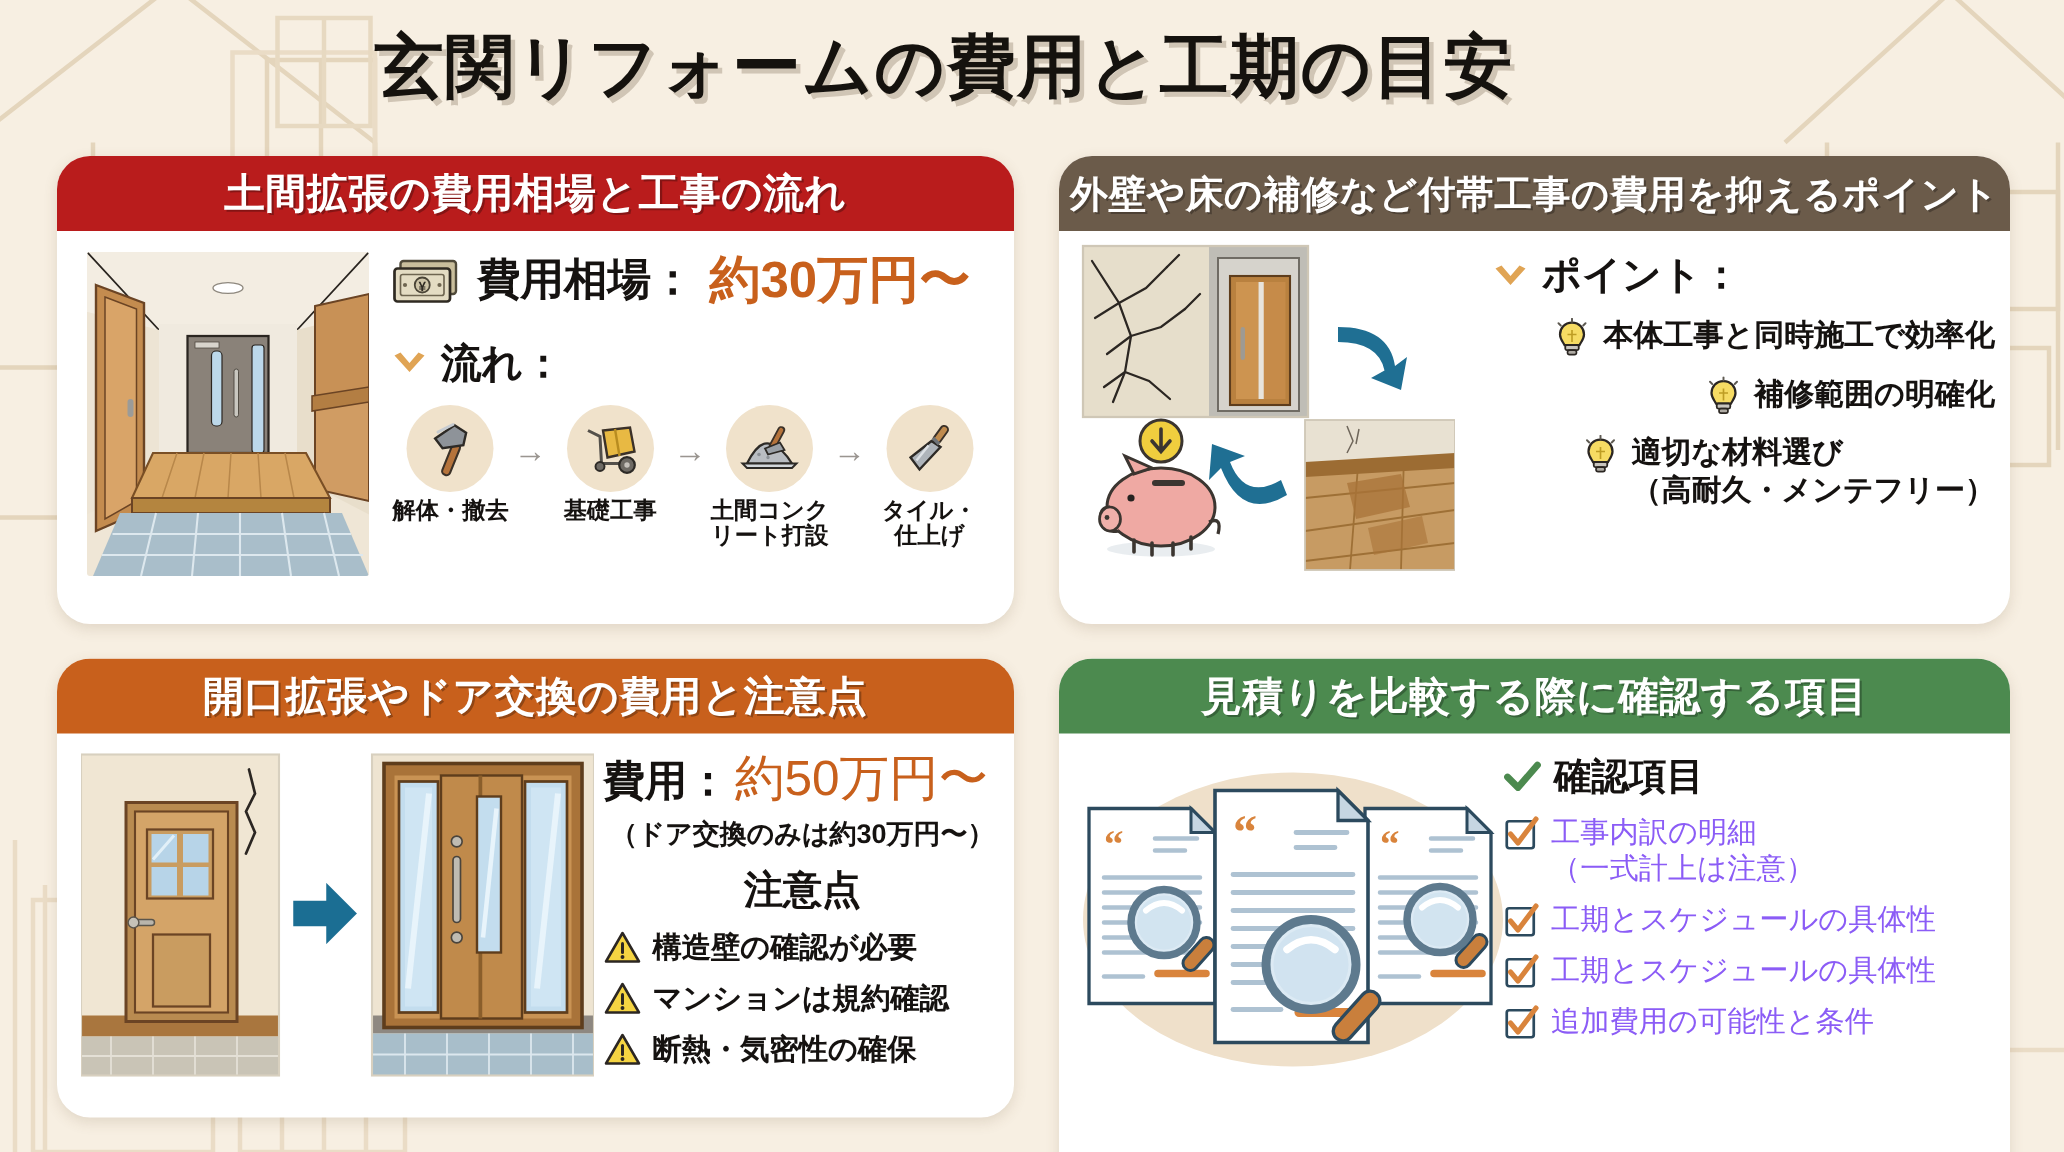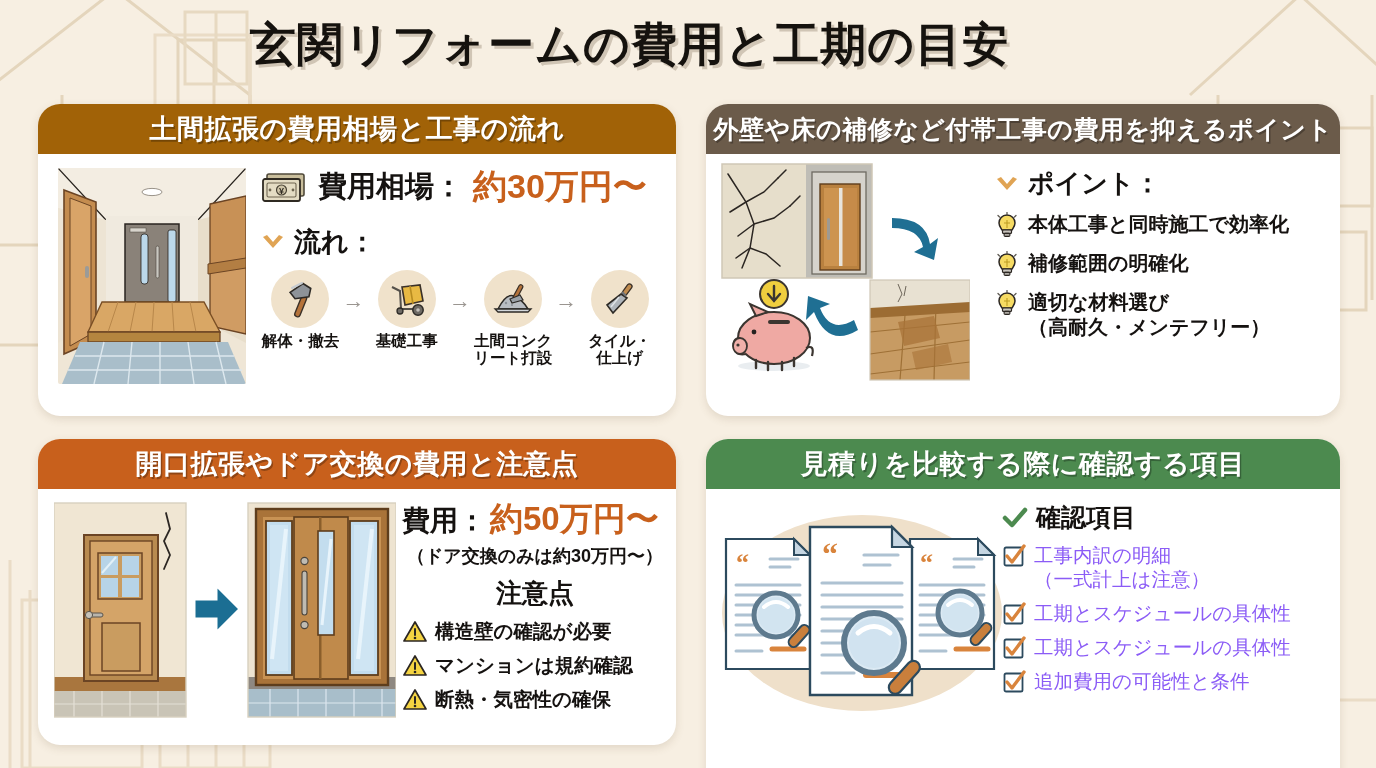--- a/index.html
+++ b/index.html
@@ -37,21 +37,21 @@
     text-shadow:1.5px 1.5px 0 rgba(0,0,0,.28);
     white-space:nowrap;
   }
   .card-body { position:relative; width:100%; height:calc(100% - 50px); }
 
   #card-tl { left:38px;  top:104px; width:638px; height:312px; }
   #card-tr { left:706px; top:104px; width:634px; height:312px; }
   #card-bl { left:38px;  top:439px; width:638px; height:306px;text-align:center; }
   #card-br { left:706px; top:439px; width:634px; height:380px; }
 
-  #card-tl .card-header { background:#a16207; font-size:27px; }
+  #card-tl .card-header { background:#b91c1c; font-size:27px; }
   #card-tr .card-header { background:#6B5B4A; font-size:25px; }
   #card-bl .card-header { background:#C8601C; font-size:27px; }
   #card-br .card-header { background:#4C8A4F; font-size:27px; }
   .ico { flex:0 0 auto; display:block; }
 
   
   #tl-illus { position:absolute; left:20px; top:14px; width:188px; height:216px; }
   #tl-right { position:absolute; left:222px; top:10px; width:400px; }
   .cost-line { display:flex; align-items:center; gap:10px; }
   .cost-label { font-size:29px; font-weight:bold; color:#151210; white-space:nowrap; }
@@ -66,29 +66,29 @@
     display:flex; align-items:center; justify-content:center;
   }
   .flow-label { font-size:15.5px; font-weight:bold; color:#151210; line-height:1.12; }
   .flow-arrow { width:26px; padding-top:18px; text-align:center; color:#9A9590; font-size:22px; font-weight:bold; }
 
   
   #tr-illus { position:absolute; left:14px; top:8px; width:250px; height:220px; }
   #tr-right { position:absolute; left:288px; top:12px; width:336px; }
   .pt-head { display:flex; align-items:center; gap:8px; }
   .pt-head-txt { font-size:26px; font-weight:bold; color:#151210; }
-  .pt-item { display:flex; align-items:flex-start; gap:8px; margin-top:11px; }
+  .pt-item { display:flex; align-items:flex-start; gap:8px; margin-top:11px;justify-content:flex-end; }
   .pt-txt { font-size:20px; font-weight:bold; color:#151210; line-height:1.24; }
 
   
   #bl-illus { position:absolute; left:16px; top:10px; width:342px; height:228px; }
   #bl-right { position:absolute; left:364px; top:8px; width:266px; }
   .bl-cost { display:flex; align-items:baseline; gap:4px; }
   .bl-cost-l { font-size:28px; font-weight:bold; color:#151210; }
-  .bl-cost-v { font-size:33px; font-weight:bold; color:#C8601C; }
+  .bl-cost-v { font-size:33px; font-weight:normal; color:#C8601C; }
   .bl-sub { font-size:18px; font-weight:bold; color:#151210; margin-top:2px; }
   .bl-note-head { font-size:26px; font-weight:bold; color:#151210; margin-top:8px; }
   .bl-note { display:flex; align-items:center; gap:7px; margin-top:7px; }
   .bl-note-txt { font-size:19.5px; font-weight:bold; color:#151210; }
 
   
   #br-illus { position:absolute; left:8px; top:8px; width:288px; height:228px; }
   #br-right { position:absolute; left:296px; top:12px; width:330px; }
   .br-head { display:flex; align-items:center; gap:8px; }
   .br-head-txt { font-size:25px; font-weight:bold; color:#151210; }

